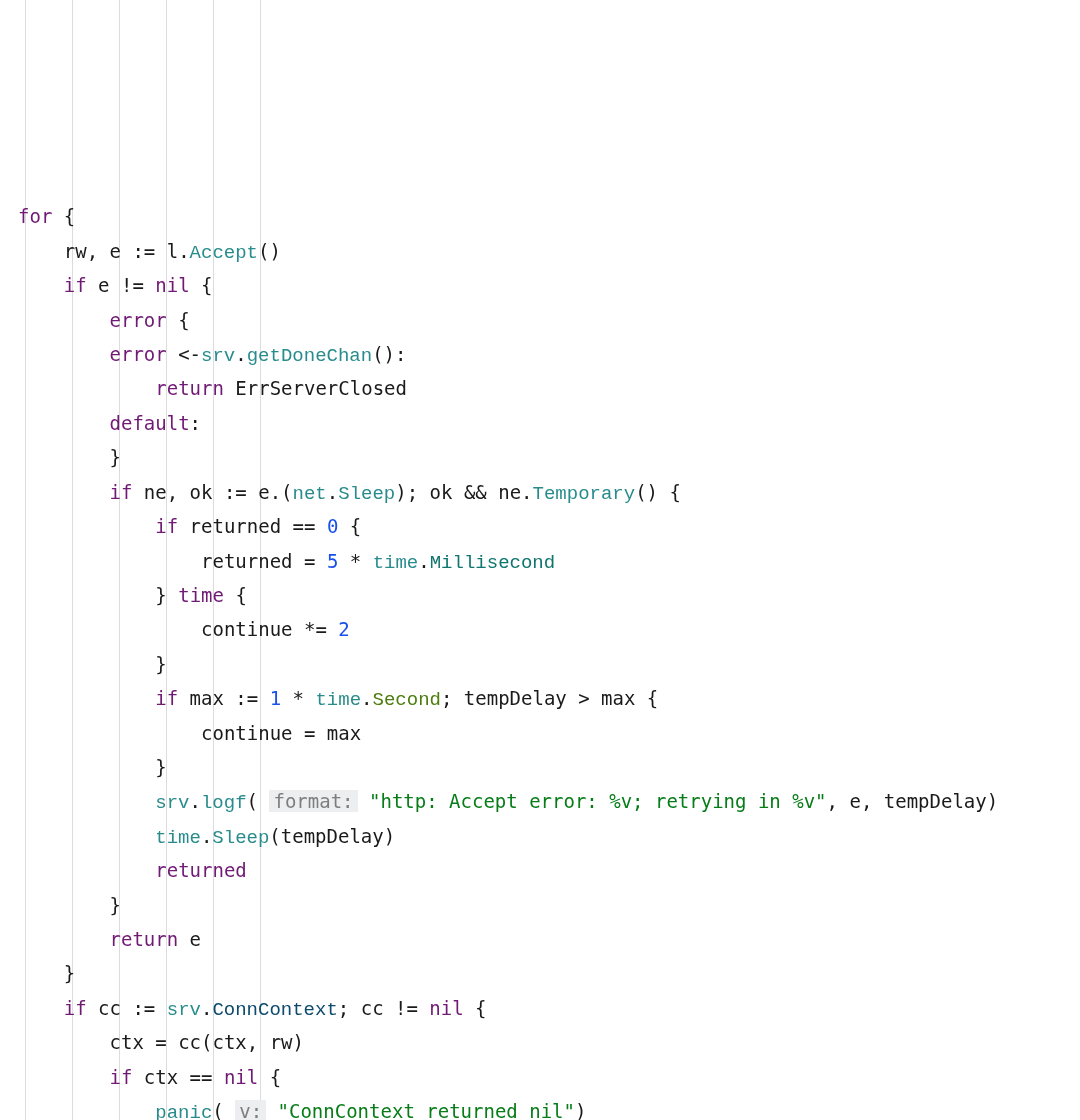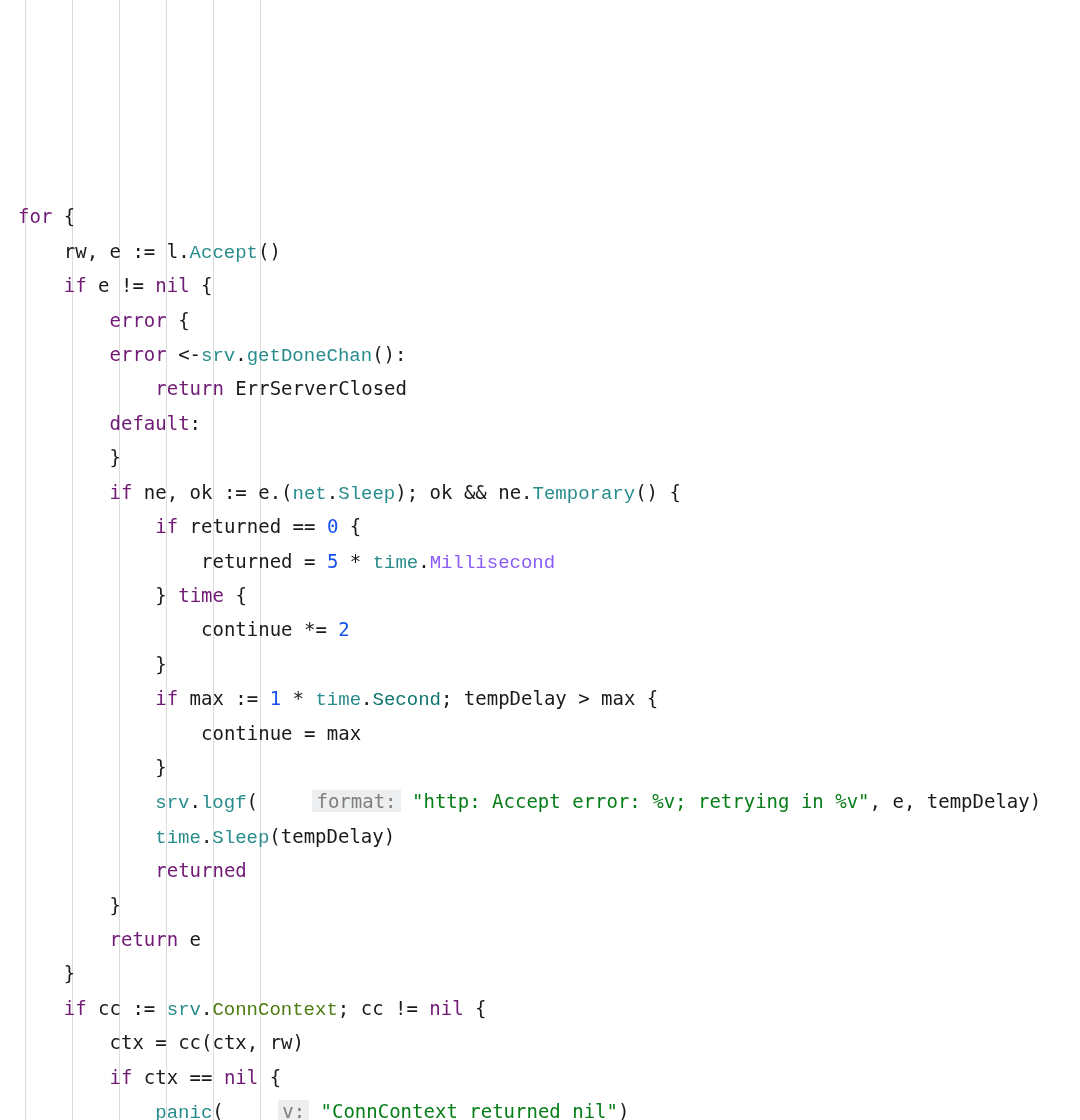--- a/index.html
+++ b/index.html
@@ -10,21 +10,21 @@
     font-size:19px;
     line-height:32.4px;
     color:#1a1a1a;
     white-space:pre;
     position:relative;
   }
   .kw{color:#701a75;}
   .num{color:#1750eb;}
   .ident{color:#298c8c;font-family:Liberation Mono, monospace;}
   .str{color:#067d17;}
-  .hint{background:#eceef0;color:#7e7e7e;border-radius:0;padding:0 4px;margin-left:43px;}
+  .hint{background:#eceef0;color:#7e7e7e;border-radius:0;padding:0 4px;}
   .plain{color:#1a1a1a;}
   .guide{position:absolute;top:0;bottom:0;width:0;border-left:1px solid #dcdcdc;z-index:0;}
   .g1{left:25px;} .g2{left:72px;} .g3{left:119px;} .g4{left:166px;}
   .g5{left:213px;} .g6{left:260px;}
   pre.code > code{position:relative;z-index:1;}
 </style>
 </head>
 <body>
 
 <pre class="code"><div class="guide g1"></div>
@@ -36,34 +36,34 @@
 <code><span class="kw">for</span><span class="plain"> {</span>
     <span class="plain">rw, e := l.</span><span class="ident">Accept</span><span class="plain">()</span>
     <span class="kw">if</span><span class="plain"> e != </span><span class="kw">nil</span><span class="plain"> {</span>
         <span class="kw">error</span><span class="plain"> {</span>
         <span class="kw">error</span><span class="plain"> &lt;-</span><span class="ident">srv</span><span class="plain">.</span><span class="ident">getDoneChan</span><span class="plain">():</span>
             <span class="kw">return</span><span class="plain"> ErrServerClosed</span>
         <span class="kw">default</span><span class="plain">:</span>
         <span class="plain">}</span>
         <span class="kw">if</span><span class="plain"> ne, ok := e.(</span><span class="ident">net</span><span class="plain">.</span><span class="ident">Sleep</span><span class="plain">); ok &amp;&amp; ne.</span><span class="ident">Temporary</span><span class="plain">() {</span>
             <span class="kw">if</span><span class="plain"> returned == </span><span class="num">0</span><span class="plain"> {</span>
-                <span class="plain">returned = </span><span class="num">5</span><span class="plain"> * </span><span class="ident">time</span><span class="plain">.</span><span class="ident" style="color:#8b5cf6">Millisecond</span>
+                <span class="plain">returned = </span><span class="num">5</span><span class="plain"> * </span><span class="ident">time</span><span class="plain">.</span><span class="ident" style="color:#0f766e">Millisecond</span>
             <span class="plain">}</span><span class="plain"> </span><span class="kw">time</span><span class="plain"> {</span>
                 <span class="plain">continue *= </span><span class="num">2</span>
             <span class="plain">}</span>
-            <span class="kw">if</span><span class="plain"> max := </span><span class="num">1</span><span class="plain"> * </span><span class="ident">time</span><span class="plain">.</span><span class="ident" style="color:#0f766e">Second</span><span class="plain">; tempDelay &gt; max {</span>
+            <span class="kw">if</span><span class="plain"> max := </span><span class="num">1</span><span class="plain"> * </span><span class="ident">time</span><span class="plain">.</span><span class="ident" style="color:#4d7c0f">Second</span><span class="plain">; tempDelay &gt; max {</span>
                 <span class="plain">continue = max</span>
             <span class="plain">}</span>
             <span class="ident">srv</span><span class="plain">.</span><span class="ident">logf</span><span class="plain">(</span> <span class="hint">format:</span><span class="plain"> </span><span class="str">"http: Accept error: %v; retrying in %v"</span><span class="plain">, e, tempDelay)</span>
             <span class="ident">time</span><span class="plain">.</span><span class="ident">Sleep</span><span class="plain">(tempDelay)</span>
             <span class="kw">returned</span>
         <span class="plain">}</span>
         <span class="kw">return</span><span class="plain"> e</span>
     <span class="plain">}</span>
-    <span class="kw">if</span><span class="plain"> cc := </span><span class="ident">srv</span><span class="plain">.</span><span class="ident" style="color:#4d7c0f">ConnContext</span><span class="plain">; cc != </span><span class="kw">nil</span><span class="plain"> {</span>
+    <span class="kw">if</span><span class="plain"> cc := </span><span class="ident">srv</span><span class="plain">.</span><span class="ident" style="color:#0c4a6e">ConnContext</span><span class="plain">; cc != </span><span class="kw">nil</span><span class="plain"> {</span>
         <span class="plain">ctx = cc(ctx, rw)</span>
         <span class="kw">if</span><span class="plain"> ctx == </span><span class="kw">nil</span><span class="plain"> {</span>
             <span class="ident">panic</span><span class="plain">(</span> <span class="hint">v:</span><span class="plain"> </span><span class="str">"ConnContext returned nil"</span><span class="plain">)</span>
         
     
     
     
     
     
 </code>

